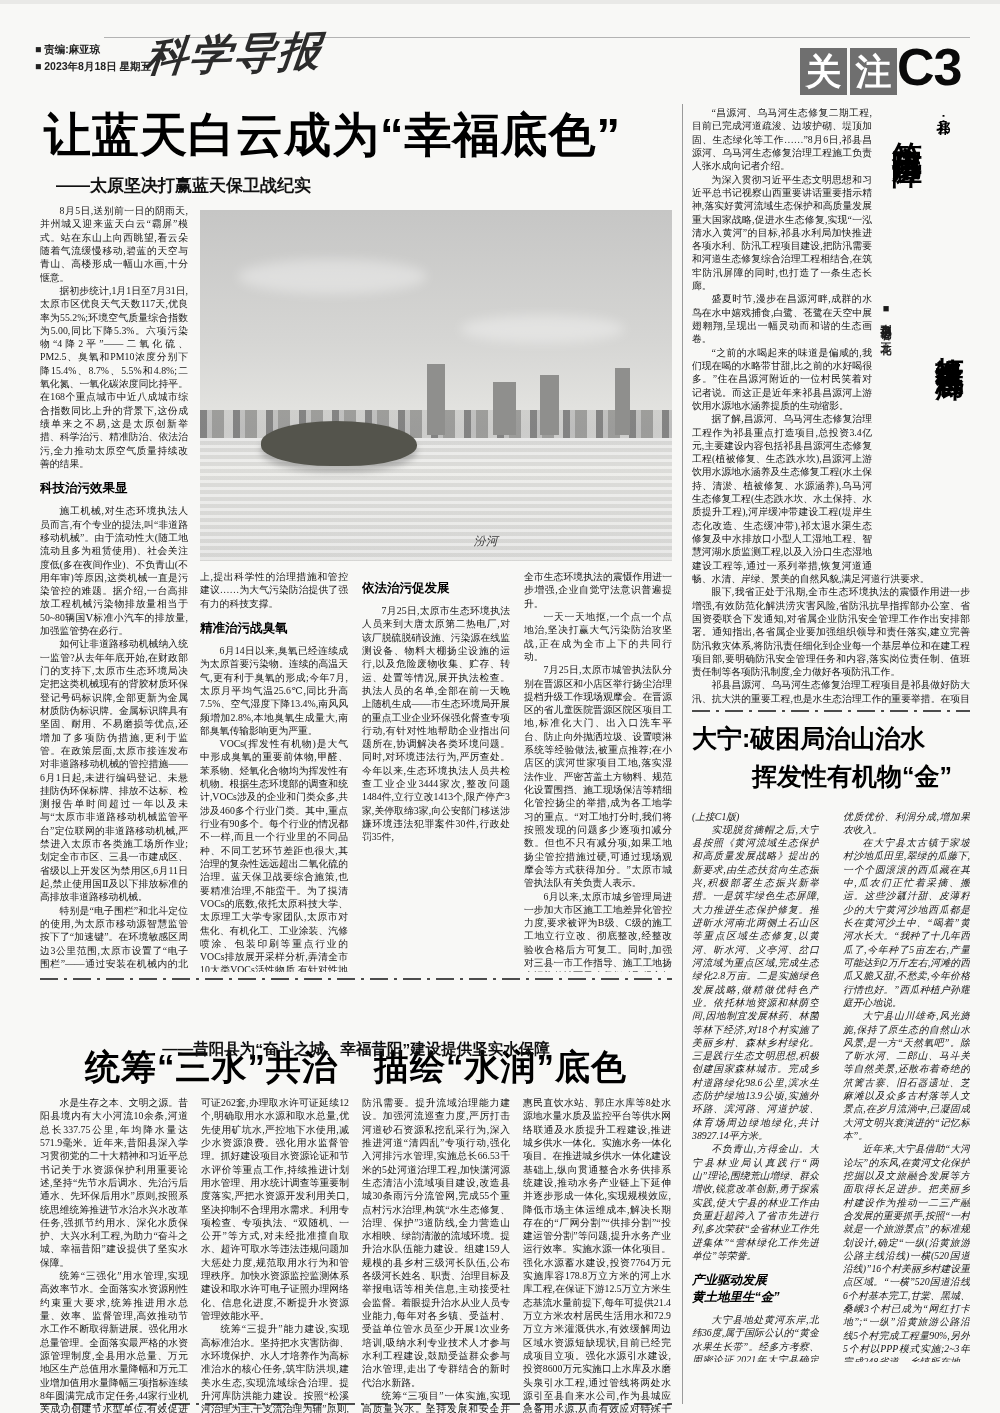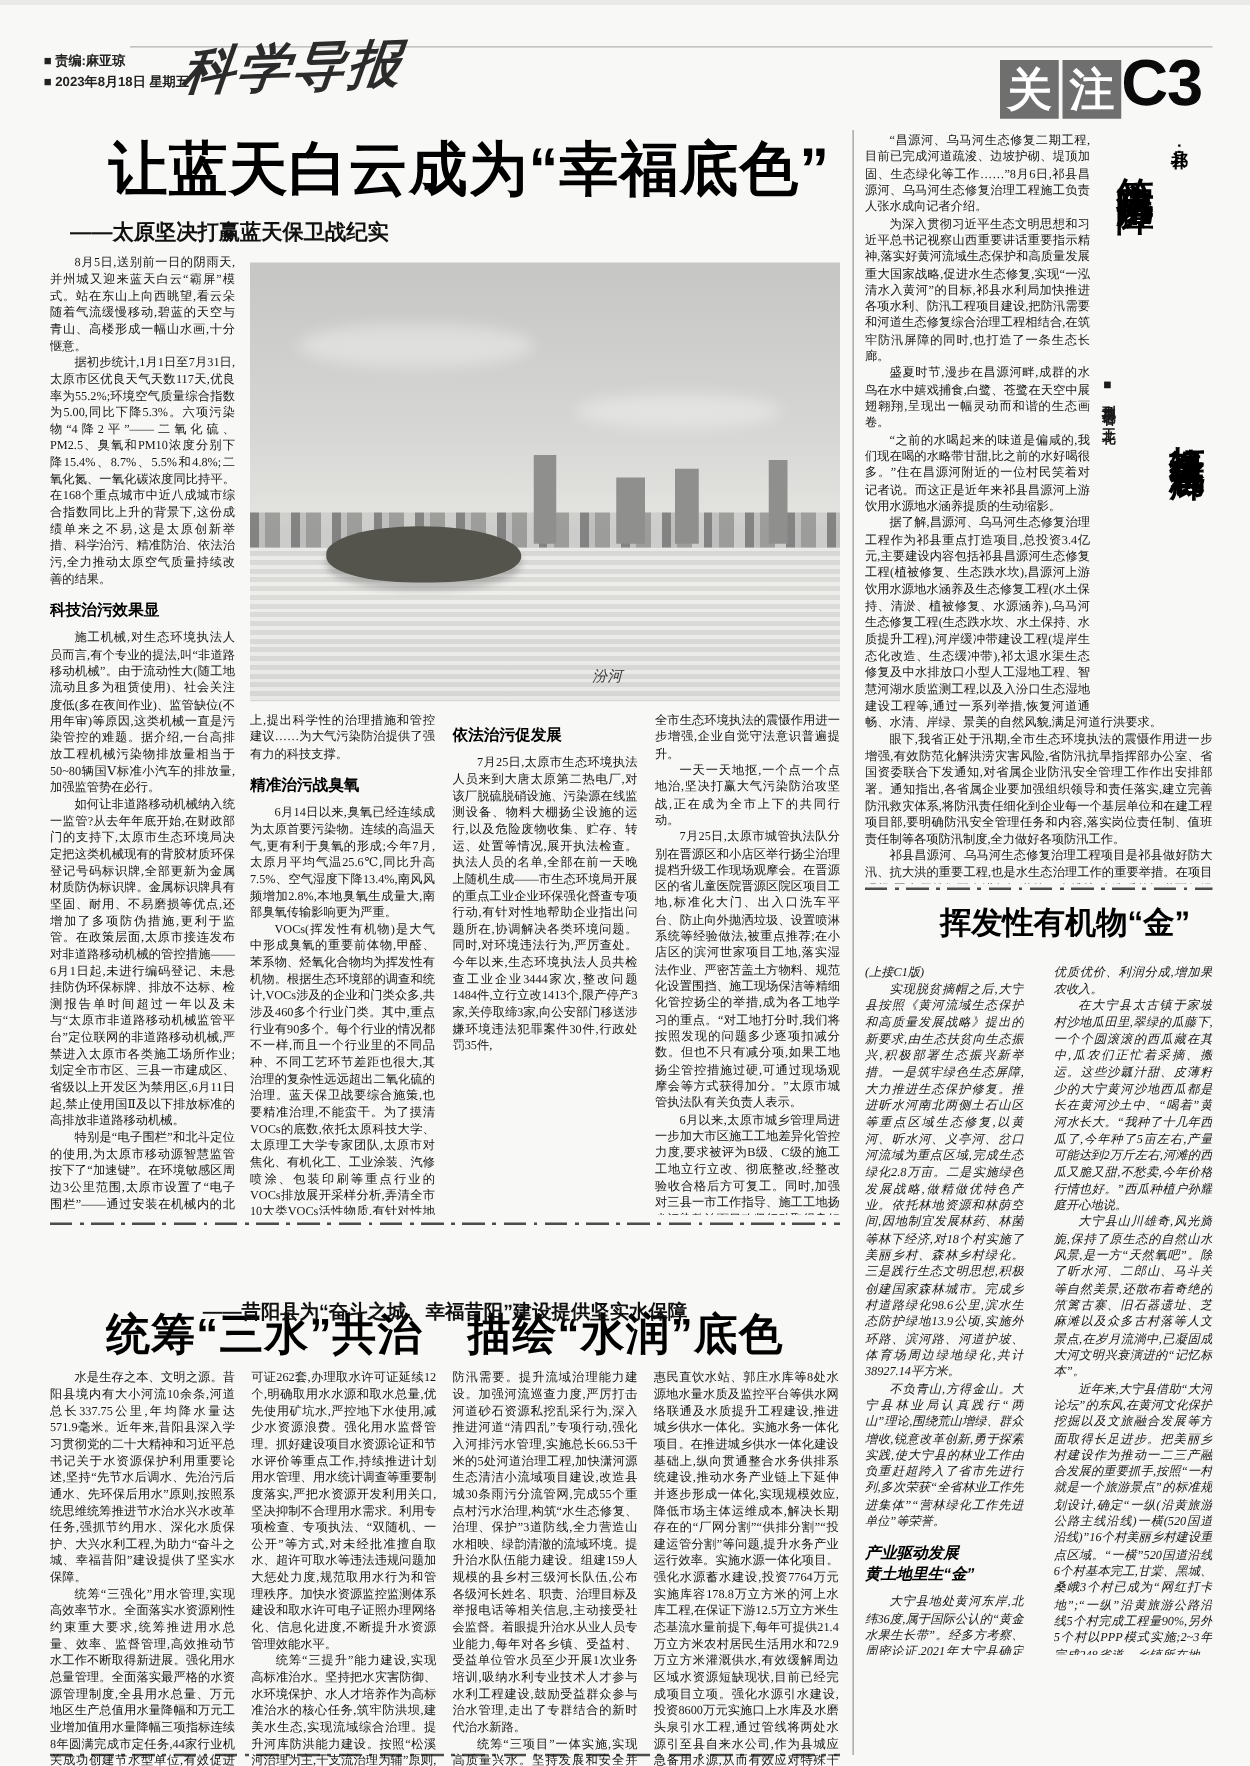--- a/index.html
+++ b/index.html
@@ -9,21 +9,21 @@
   
   .header-rule{position:absolute;left:104px;top:33px;width:866px;height:1px;background:#b3b3b3;}
   .editor-block{position:absolute;left:35px;top:37px;font-size:10.5px;line-height:17px;color:#222;font-weight:600;}
   .masthead{position:absolute;left:146px;top:22px;font-family:"DejaVu Serif","Liberation Serif",serif;font-style:italic;font-weight:700;font-size:42px;color:#2b2b2b;transform:skewX(-8deg) rotate(-2deg);letter-spacing:2px;}
   .focus-box{position:absolute;top:44px;width:47px;height:47px;background:#6f6f6f;color:#fff;font-weight:900;font-size:36px;line-height:47px;text-align:center;}
   .focus-box.b1{left:800px;}
   .focus-box.b2{left:850px;}
   .page-no{position:absolute;left:897px;top:33px;font-size:52px;font-weight:700;color:#0a0a0a;letter-spacing:-1px;}
 
   
-  .main-headline{position:absolute;left:44px;top:100px;width:620px;font-size:47px;font-weight:900;letter-spacing:1px;color:#000;font-family:"Liberation Sans",sans-serif;white-space:nowrap;text-align:right;}
+  .main-headline{position:absolute;left:44px;top:100px;width:620px;font-size:47px;font-weight:900;letter-spacing:1px;color:#000;font-family:"Liberation Sans",sans-serif;white-space:nowrap;}
   .main-subtitle{position:absolute;left:56px;top:170px;font-size:17px;font-weight:700;color:#111;}
   .main-body{position:absolute;left:40px;top:200px;width:632px;height:772px;}
   .ncol{position:absolute;overflow:hidden;}
   .col-a{left:0;top:0;width:148px;height:766px;}
   .col-b{left:160px;top:366px;width:148px;height:402px;}
   .col-c{left:322px;top:366px;width:148px;height:402px;}
   .col-d{left:484px;top:366px;width:148px;height:402px;}
 
   .para,.para-cont{font-family:"Liberation Serif","DejaVu Serif",serif;font-size:9.8px;line-height:1.36;text-align:justify;margin:0;color:#161616;}
   .para{text-indent:2em;}
@@ -85,21 +85,21 @@
   <div class="page-no">C3</div>
 
   <div class="main-headline">让蓝天白云成为“幸福底色”</div>
   <div class="main-subtitle">——太原坚决打赢蓝天保卫战纪实</div>
 
   <div class="main-body">
     <div class="ncol col-a">
         <p class="para">8月5日,送别前一日的阴雨天,并州城又迎来蓝天白云“霸屏”模式。站在东山上向西眺望,看云朵随着气流缓慢移动,碧蓝的天空与青山、高楼形成一幅山水画,十分惬意。</p>
         <p class="para">据初步统计,1月1日至7月31日,太原市区优良天气天数117天,优良率为55.2%;环境空气质量综合指数为5.00,同比下降5.3%。六项污染物“4降2平”——二氧化硫、PM2.5、臭氧和PM10浓度分别下降15.4%、8.7%、5.5%和4.8%;二氧化氮、一氧化碳浓度同比持平。在168个重点城市中近八成城市综合指数同比上升的背景下,这份成绩单来之不易,这是太原创新举措、科学治污、精准防治、依法治污,全力推动太原空气质量持续改善的结果。</p>
         <h3 class="colhead">科技治污效果显</h3>
-        <p class="para">施工机械,对生态环境执法人员而言,有个专业的提法,叫“非道路移动机械”。由于流动性大(随工地流动且多为租赁使用)、社会关注度低(多在夜间作业)、监管缺位(不用年审)等原因,这类机械一直是污染管控的难题。据介绍,一台高排放工程机械污染物排放量相当于50~80辆国Ⅴ标准小汽车的排放量,加强监管势在必行。</p>
+        <p class="para">施工机械,对生态环境执法人员而言,有个专业的提法,叫“非道路移动机械”。由于流动性大(随工地流动且多为租赁使用)、社会关注度低(多在夜间作业)、不负青山(不用年审)等原因,这类机械一直是污染管控的难题。据介绍,一台高排放工程机械污染物排放量相当于50~80辆国Ⅴ标准小汽车的排放量,加强监管势在必行。</p>
         <p class="para">如何让非道路移动机械纳入统一监管?从去年年底开始,在财政部门的支持下,太原市生态环境局决定把这类机械现有的背胶材质环保登记号码标识牌,全部更新为金属材质防伪标识牌。金属标识牌具有坚固、耐用、不易磨损等优点,还增加了多项防伪措施,更利于监管。在政策层面,太原市接连发布对非道路移动机械的管控措施——6月1日起,未进行编码登记、未悬挂防伪环保标牌、排放不达标、检测报告单时间超过一年以及未与“太原市非道路移动机械监管平台”定位联网的非道路移动机械,严禁进入太原市各类施工场所作业;划定全市市区、三县一市建成区、省级以上开发区为禁用区,6月11日起,禁止使用国Ⅱ及以下排放标准的高排放非道路移动机械。</p>
         <p class="para">特别是“电子围栏”和北斗定位的使用,为太原市移动源智慧监管按下了“加速键”。在环境敏感区周边3公里范围,太原市设置了“电子围栏”——通过安装在机械内的北斗定位系统,结合机械登记时的信息,不符合排放标准的非道路移动机械进入“电子围栏”内,系统自动报警,有力破解了非道路移动机械监管在人力、物力等方面的难点痛点,既实现了技术的新突破,也带来了治气的新成果。</p>
       </div>
 
     <div class="photo">
       <div class="cloud" style="left:8%;top:14%;width:40%;height:10%;"></div>
       <div class="cloud" style="left:55%;top:30%;width:35%;height:8%;"></div>
       <div class="skyline"></div>
       <div class="bldg" style="left:48%;top:44%;width:4%;height:20%;"></div>
       <div class="bldg" style="left:62%;top:49%;width:5%;height:15%;"></div>
@@ -145,20 +145,21 @@
         <p class="para">为深入贯彻习近平生态文明思想和习近平总书记视察山西重要讲话重要指示精神,落实好黄河流域生态保护和高质量发展重大国家战略,促进水生态修复,实现“一泓清水入黄河”的目标,祁县水利局加快推进各项水利、防汛工程项目建设,把防汛需要和河道生态修复综合治理工程相结合,在筑牢防汛屏障的同时,也打造了一条生态长廊。</p>
         <p class="para">盛夏时节,漫步在昌源河畔,成群的水鸟在水中嬉戏捕食,白鹭、苍鹭在天空中展翅翱翔,呈现出一幅灵动而和谐的生态画卷。</p>
         <p class="para">“之前的水喝起来的味道是偏咸的,我们现在喝的水略带甘甜,比之前的水好喝很多。”住在昌源河附近的一位村民笑着对记者说。而这正是近年来祁县昌源河上游饮用水源地水涵养提质的生动缩影。</p>
         <p class="para">据了解,昌源河、乌马河生态修复治理工程作为祁县重点打造项目,总投资3.4亿元,主要建设内容包括祁县昌源河生态修复工程(植被修复、生态跌水坎),昌源河上游饮用水源地水涵养及生态修复工程(水土保持、清淤、植被修复、水源涵养),乌马河生态修复工程(生态跌水坎、水土保持、水质提升工程),河岸缓冲带建设工程(堤岸生态化改造、生态缓冲带),祁太退水渠生态修复及中水排放口小型人工湿地工程、智慧河湖水质监测工程,以及入汾口生态湿地建设工程等,通过一系列举措,恢复河道通畅、水清、岸绿、景美的自然风貌,满足河道行洪要求。</p>
         <p class="para">眼下,我省正处于汛期,全市生态环境执法的震慑作用进一步增强,有效防范化解洪涝灾害风险,省防汛抗旱指挥部办公室、省国资委联合下发通知,对省属企业防汛安全管理工作作出安排部署。通知指出,各省属企业要加强组织领导和责任落实,建立完善防汛救灾体系,将防汛责任细化到企业每一个基层单位和在建工程项目部,要明确防汛安全管理任务和内容,落实岗位责任制、值班责任制等各项防汛制度,全力做好各项防汛工作。</p>
         <p class="para">祁县昌源河、乌马河生态修复治理工程项目是祁县做好防大汛、抗大洪的重要工程,也是水生态治理工作的重要举措。在项目现场,工人师傅们正在进行河道的二次维护,改造后的河道不仅绿植增多了,河道内行洪宽度较之前加宽了5米。</p>
       </div>
   </div>
 
   <div class="daning">
+    <h2 class="daning-h">大宁:破困局治山治水</h2>
     <h2 class="daning-h daning-h2">挥发性有机物“金”</h2>
     <div class="daning-cols">
       <div class="daning-col">
           <p class="para-cont">(上接C1版)</p>
           <p class="para">实现脱贫摘帽之后,大宁县按照《黄河流域生态保护和高质量发展战略》提出的新要求,由生态扶贫向生态振兴,积极部署生态振兴新举措。一是筑牢绿色生态屏障,大力推进生态保护修复。推进昕水河南北两侧土石山区等重点区域生态修复,以黄河、昕水河、义亭河、岔口河流域为重点区域,完成生态绿化2.8万亩。二是实施绿色发展战略,做精做优特色产业。依托林地资源和林荫空间,因地制宜发展林药、林菌等林下经济,对18个村实施了美丽乡村、森林乡村绿化。三是践行生态文明思想,积极创建国家森林城市。完成乡村道路绿化98.6公里,滨水生态防护绿地13.9公顷,实施外环路、滨河路、河道护坡、体育场周边绿地绿化,共计38927.14平方米。</p>
           <p class="para">不负青山,方得金山。大宁县林业局认真践行“两山”理论,围绕荒山增绿、群众增收,锐意改革创新,勇于探索实践,使大宁县的林业工作由负重赶超跨入了省市先进行列,多次荣获“全省林业工作先进集体”“营林绿化工作先进单位”等荣誉。</p>
           <h3 class="colhead">产业驱动发展
 黄土地里生“金”</h3>
           <p class="para">大宁县地处黄河东岸,北纬36度,属于国际公认的“黄金水果生长带”。经多方考察、周密论证,2021年大宁县确定以矮化密植机械化省力栽培模式发展“大宁宁脆苹果”新品种。“去年‘大宁宁脆苹果’地头收购价每斤9元,一些精品果还制作成了礼盒,一箱六斤装,市场售价298元。”大宁县曲峨镇白村“大宁宁脆苹果”示范基地,村党支部书记兼村委主任冯元明介绍,“2017年,我们从陕西引进‘秦脆’苹果,并与‘烟富8号’红富士嫁接而成新品种‘大宁宁脆苹果’,在全县小范围试验种植取得成功。”</p>
         </div>

